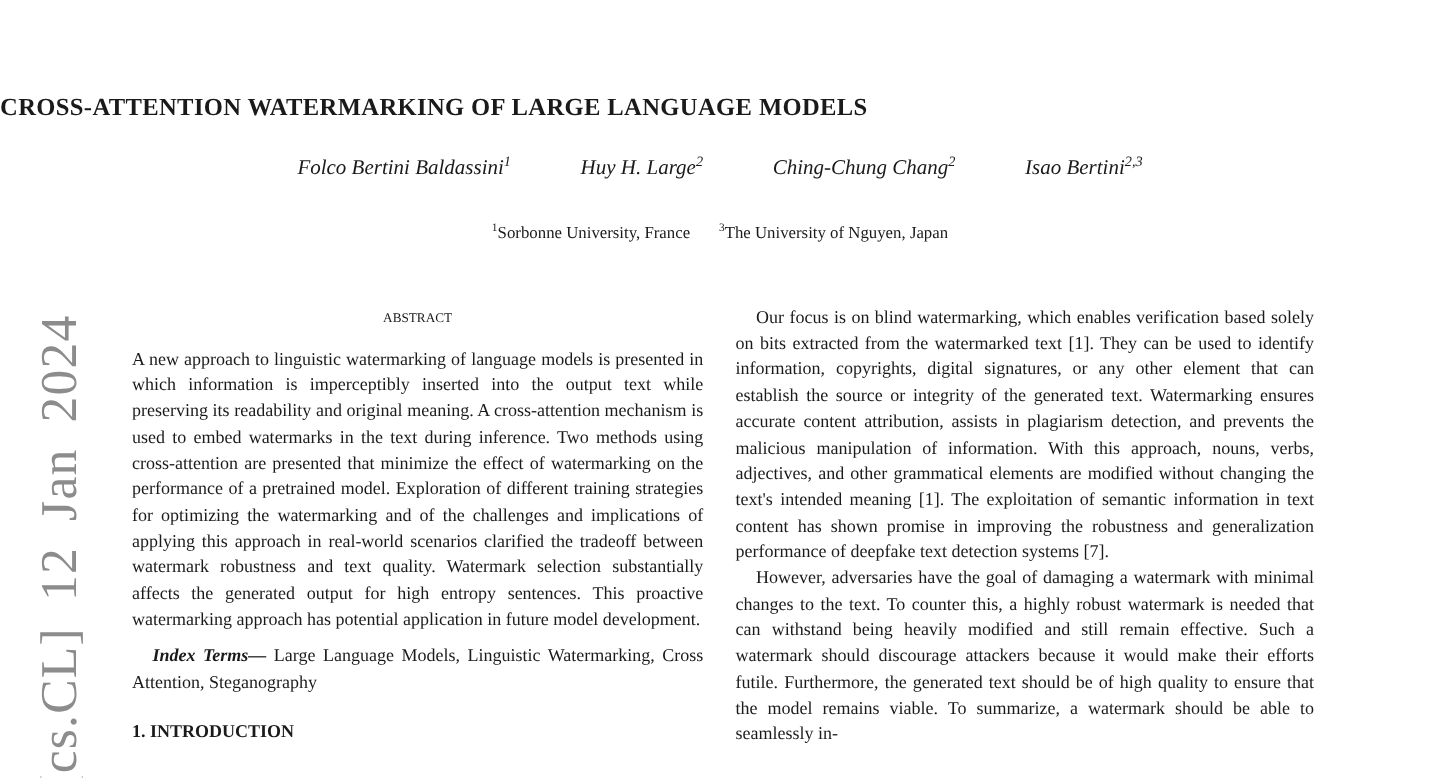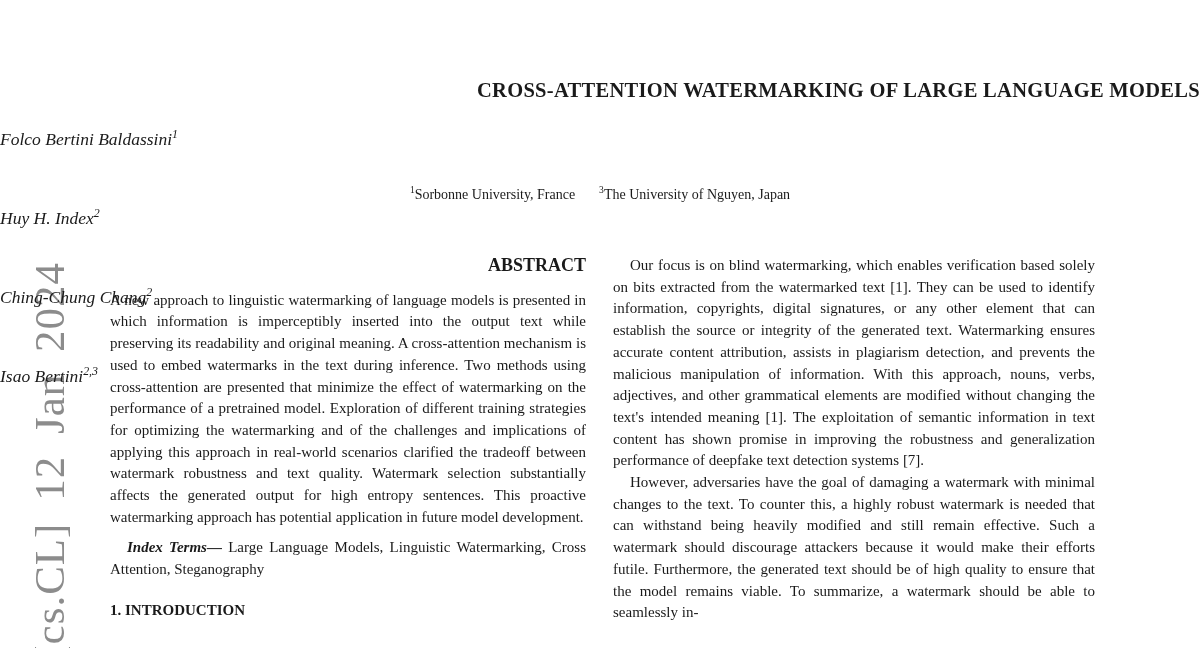--- a/index.html
+++ b/index.html
@@ -25,37 +25,36 @@
     word-spacing: 10px;
     color: #8c8c8c;
     white-space: nowrap;
   }
 
   .paper-title {
     position: absolute;
     top: 79px;
     left: 0;
     width: 1200px;
-    text-align: right;
+    text-align: left;
     font-weight: bold;
     font-size: 20.5px;
     letter-spacing: 0.3px;
   }
 
   .authors-row {
     position: absolute;
     top: 129px;
     left: 0;
     width: 1200px;
     display: flex;
     justify-content: center;
     gap: 58px;
     font-style: italic;
     font-size: 17.5px;
-    flex-direction: column;
   }
 
   sup { font-size: 68%; vertical-align: super; line-height: 0; }
 
   .affils-row {
     position: absolute;
     top: 187px;
     left: 0;
     width: 1200px;
     display: flex;
@@ -68,23 +67,23 @@
     position: absolute;
     top: 255px;
     font-size: 15px;
     line-height: 21.7px;
     text-align: justify;
   }
   .col-left  { left: 110px; width: 476px; }
   .col-right { left: 613px; width: 482px; }
 
   .abstract-heading {
-    text-align: right;
-    font-weight: bold;
-    font-size: 18px;
+    text-align: center;
+    font-weight: normal;
+    font-size: 11px;
     margin-bottom: 13px;
   }
 
   .index-terms { margin-top: 9px; text-indent: 17px; }
   .index-label { font-weight: bold; font-style: italic; }
 
   .intro-heading {
     text-align: left;
     font-weight: bold;
     font-size: 15px;
@@ -97,21 +96,21 @@
 <body>
 
 <div class="page">
 
   <div class="arxiv-banner">[cs.CL] 12 Jan 2024</div>
 
   <h1 class="paper-title">CROSS-ATTENTION WATERMARKING OF LARGE LANGUAGE MODELS</h1>
 
   <div class="authors-row">
     <span class="author"><span>Folco Bertini Baldassini</span><sup>1</sup></span>
-    <span class="author"><span>Huy H. Index</span><sup>2</sup></span>
+    <span class="author"><span>Huy H. Large</span><sup>2</sup></span>
     <span class="author"><span>Ching-Chung Chang</span><sup>2</sup></span>
     <span class="author"><span>Isao Bertini</span><sup>2,3</sup></span>
   </div>
 
   <div class="affils-row">
     <span class="affil"><sup>1</sup><span>Sorbonne University, France</span></span>
     <span class="affil"><sup>3</sup><span>The University of Nguyen, Japan</span></span>
   </div>
 
   <div class="col col-left">

